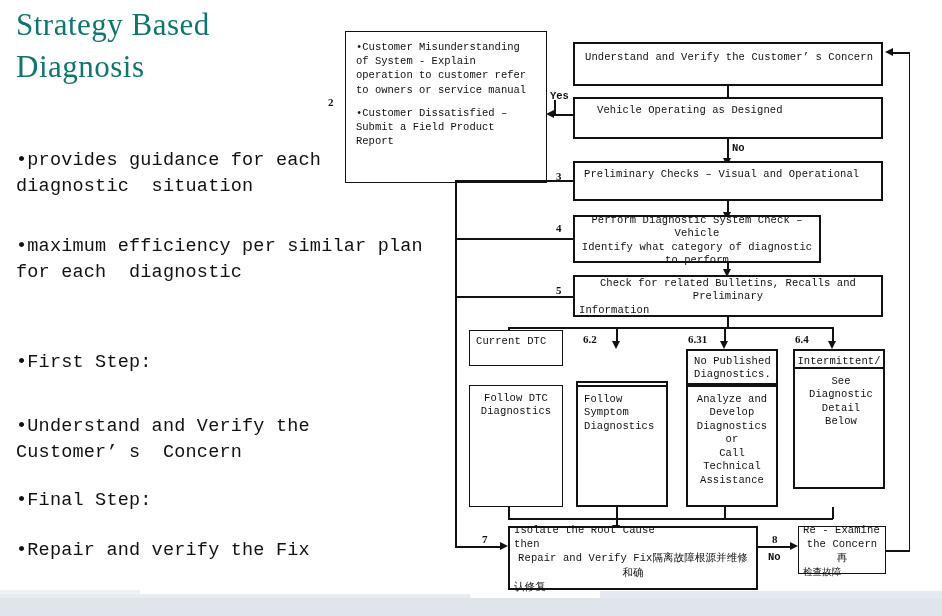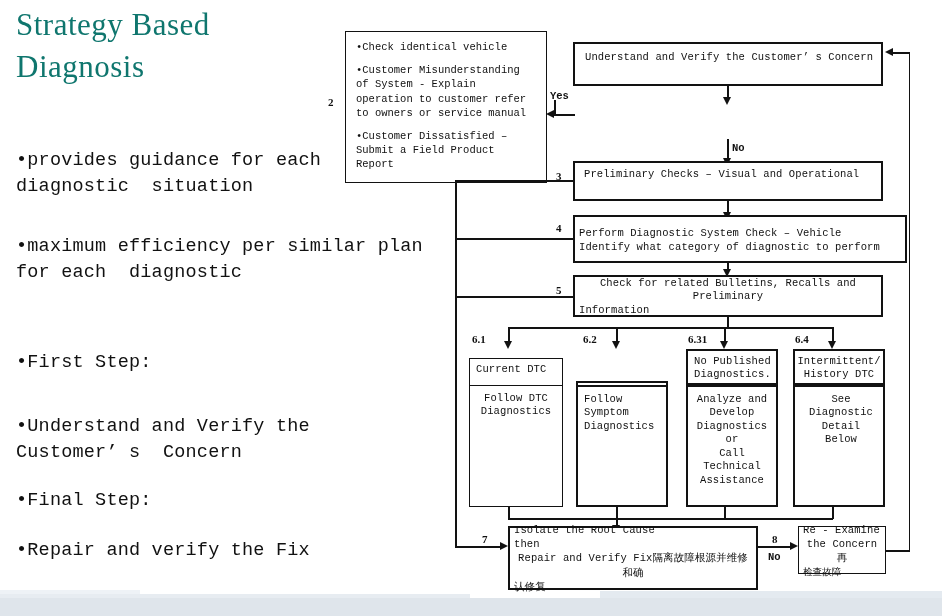--- a/index.html
+++ b/index.html
@@ -80,51 +80,53 @@
   <div class="bullet-line" style="top:414px;">•Understand and Verify the
 Customer’ s  Concern</div>
   <div class="bullet-line" style="top:488px;">•Final Step:</div>
   <div class="bullet-line" style="top:538px;">•Repair and verify the Fix</div>
 </div>
 
 <div id="chart">
 
   <div class="num" style="left:328px;top:96px;">2</div>
   <div class="callout" style="left:345px;top:31px;width:202px;height:152px;">
-    <p>•Check identical vehicle</p>
     <p>•Customer Misunderstanding of System - Explain operation to customer refer to owners or service manual</p>
     <p>•Customer Dissatisfied – Submit a Field Product Report</p>
   </div>
 
   <div class="box heavy tl" style="left:573px;top:42px;width:310px;height:44px;padding-left:10px;padding-top:7px;">
     <span>Understand and Verify the Customer’ s Concern</span>
   </div>
 
   <div class="ln lnv" style="left:727px;top:86px;height:14px;"></div>
   <div class="arr arr-d" style="left:722.5px;top:97px;"></div>
 
+  <div class="box heavy tl" style="left:573px;top:97px;width:310px;height:42px;padding-left:22px;padding-top:5px;">
+    <span>Vehicle Operating as Designed</span>
+  </div>
 
   <div class="lbl" style="left:550px;top:90px;">Yes</div>
   <div class="ln lnh" style="left:554px;top:114px;width:21px;"></div>
   <div class="ln lnv" style="left:554px;top:100px;height:15px;"></div>
   <div class="arr arr-l" style="left:546px;top:109.5px;"></div>
 
   <div class="lbl" style="left:732px;top:142px;">No</div>
   <div class="ln lnv" style="left:727px;top:139px;height:21px;"></div>
   <div class="arr arr-d" style="left:722.5px;top:158px;"></div>
 
   <div class="num" style="left:556px;top:170px;">3</div>
   <div class="box heavy tl" style="left:573px;top:161px;width:310px;height:40px;padding-left:9px;padding-top:5px;">
     <span>Preliminary Checks – Visual and Operational</span>
   </div>
   <div class="ln lnv" style="left:727px;top:201px;height:14px;"></div>
   <div class="arr arr-d" style="left:722.5px;top:212px;"></div>
 
   <div class="num" style="left:556px;top:222px;">4</div>
-  <div class="box heavy topal" style="left:573px;top:215px;width:334px;height:48px;padding-top:5px;flex-direction:column;">
+  <div class="box heavy topal" style="left:573px;top:215px;width:248px;height:48px;padding-top:5px;flex-direction:column;">
     <span>Perform Diagnostic System Check – Vehicle</span>
     <span>Identify what category of diagnostic to perform</span>
   </div>
   <div class="ln lnv" style="left:727px;top:263px;height:10px;"></div>
   <div class="arr arr-d" style="left:722.5px;top:269px;"></div>
 
   <div class="num" style="left:556px;top:284px;">5</div>
   <div class="box heavy topal" style="left:573px;top:275px;width:310px;height:42px;padding-top:4px;flex-direction:column;">
     <span>Check for related Bulletins, Recalls and Preliminary</span>
     <span>Information</span>
@@ -135,21 +137,21 @@
   <div class="ln lnv" style="left:508px;top:327px;height:18px;"></div>
   <div class="ln lnv" style="left:616px;top:327px;height:18px;"></div>
   <div class="ln lnv" style="left:724px;top:327px;height:18px;"></div>
   <div class="ln lnv" style="left:832px;top:327px;height:18px;"></div>
   <div class="arr arr-d" style="left:503.5px;top:341px;"></div>
   <div class="arr arr-d" style="left:611.5px;top:341px;"></div>
   <div class="arr arr-d" style="left:719.5px;top:341px;"></div>
   <div class="arr arr-d" style="left:827.5px;top:341px;"></div>
 
   <div class="num" style="left:472px;top:333px;">6.1</div>
-  <div class="box tl" style="left:469px;top:358px;width:94px;height:36px;padding-left:6px;padding-top:4px;">
+  <div class="box tl" style="left:469px;top:330px;width:94px;height:36px;padding-left:6px;padding-top:4px;">
     <span style="white-space:pre-line">Current DTC</span>
   </div>
   <div class="box topal" style="left:469px;top:385px;width:94px;height:122px;padding-top:6px;">
     <span style="white-space:pre-line">Follow DTC
 Diagnostics</span>
   </div>
 
   <div class="num" style="left:583px;top:333px;">6.2</div>
   <div class="box heavy tl" style="left:576px;top:349px;width:92px;height:36px;padding-left:6px;padding-top:4px;margin-top:32px;">
     <span style="white-space:pre-line">Symptom  - No
@@ -171,21 +173,21 @@
 Diagnostics or
 Call Technical
 Assistance</span>
   </div>
 
   <div class="num" style="left:795px;top:333px;">6.4</div>
   <div class="box heavy" style="left:793px;top:349px;width:92px;height:36px;padding-top:4px;flex-direction:column;">
     <span style="white-space:pre-line">Intermittent/
 History DTC</span>
   </div>
-  <div class="box heavy topal tl" style="left:793px;top:385px;width:92px;height:122px;padding-top:6px;padding-left:8px;">
+  <div class="box heavy topal tl" style="left:793px;top:367px;width:92px;height:122px;padding-top:6px;padding-left:8px;">
     <span style="white-space:pre-line;text-align:center;display:inline-block;">See Diagnostic
 Detail
 Below</span>
   </div>
 
   <div class="ln lnv" style="left:508px;top:507px;height:12px;"></div>
   <div class="ln lnv" style="left:616px;top:507px;height:12px;"></div>
   <div class="ln lnv" style="left:724px;top:507px;height:12px;"></div>
   <div class="ln lnv" style="left:832px;top:507px;height:12px;"></div>
   <div class="ln lnh" style="left:508px;top:518px;width:325px;"></div>

